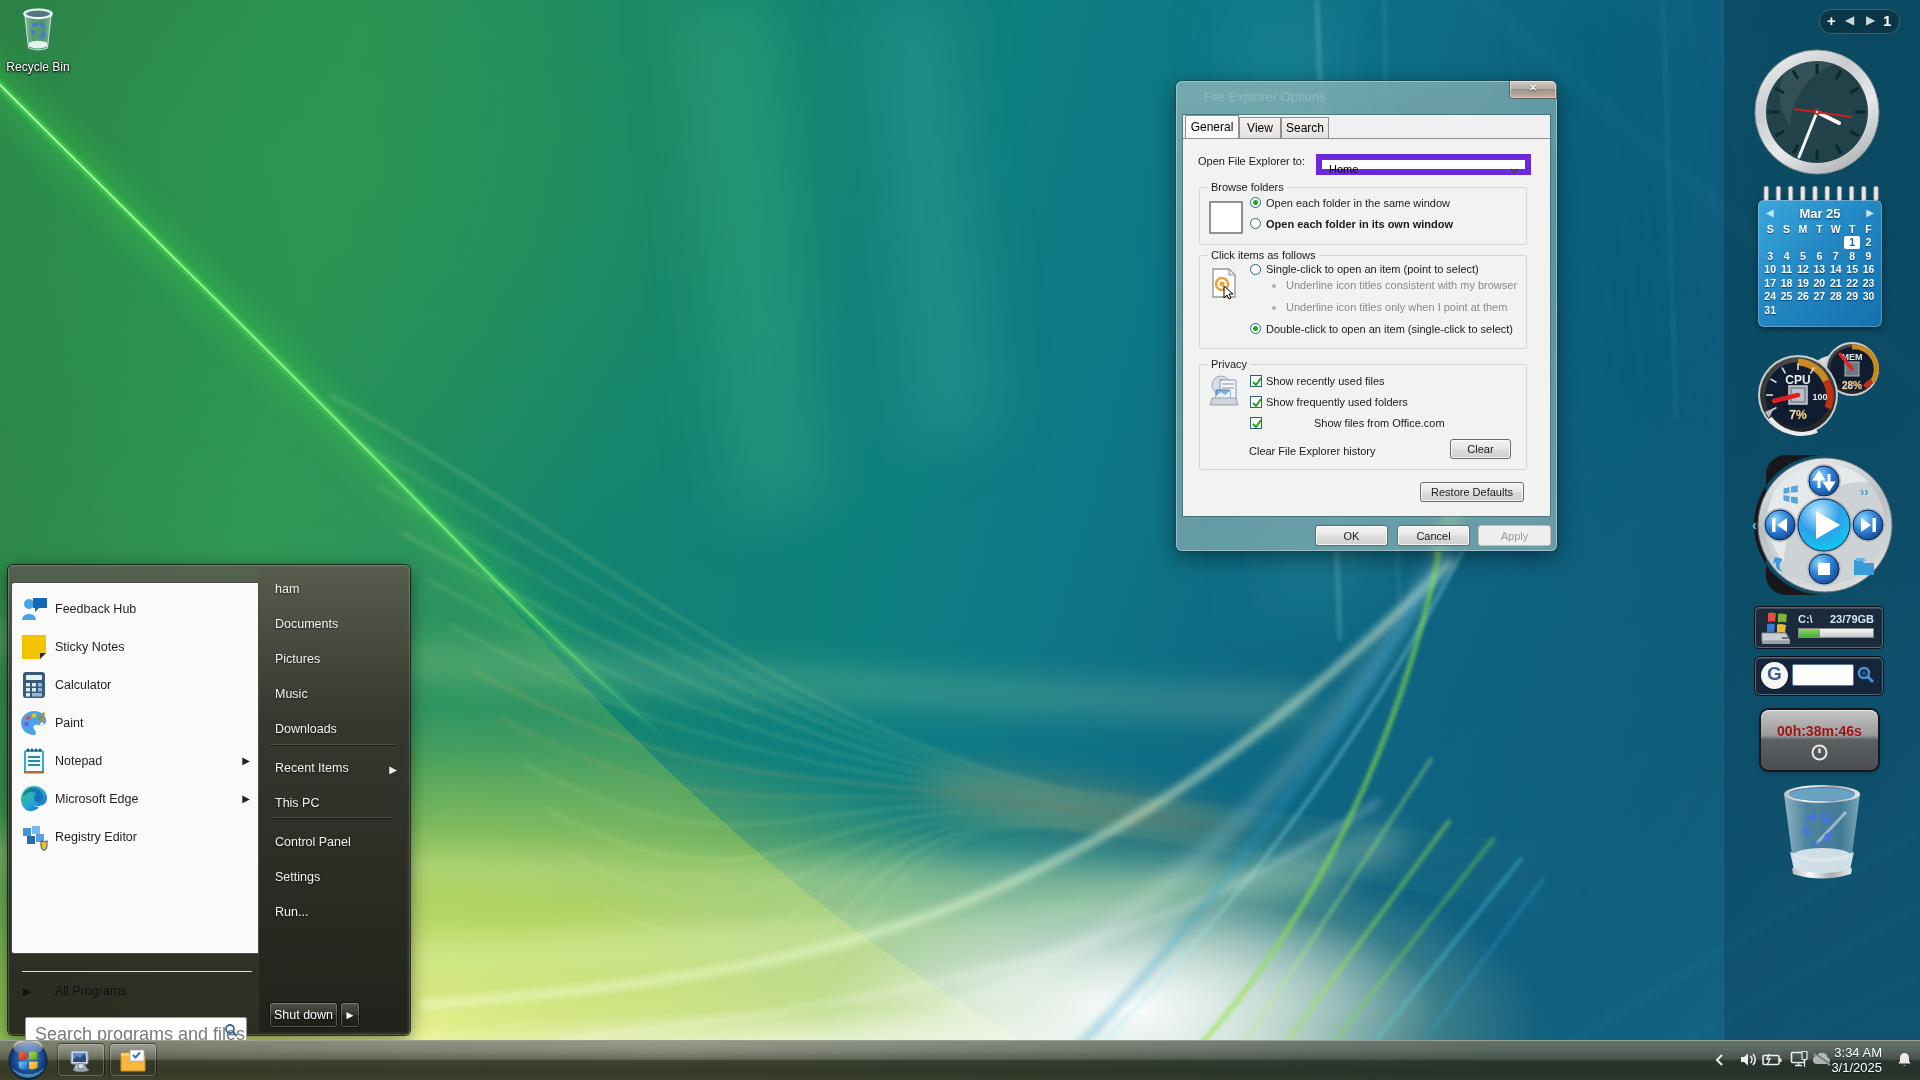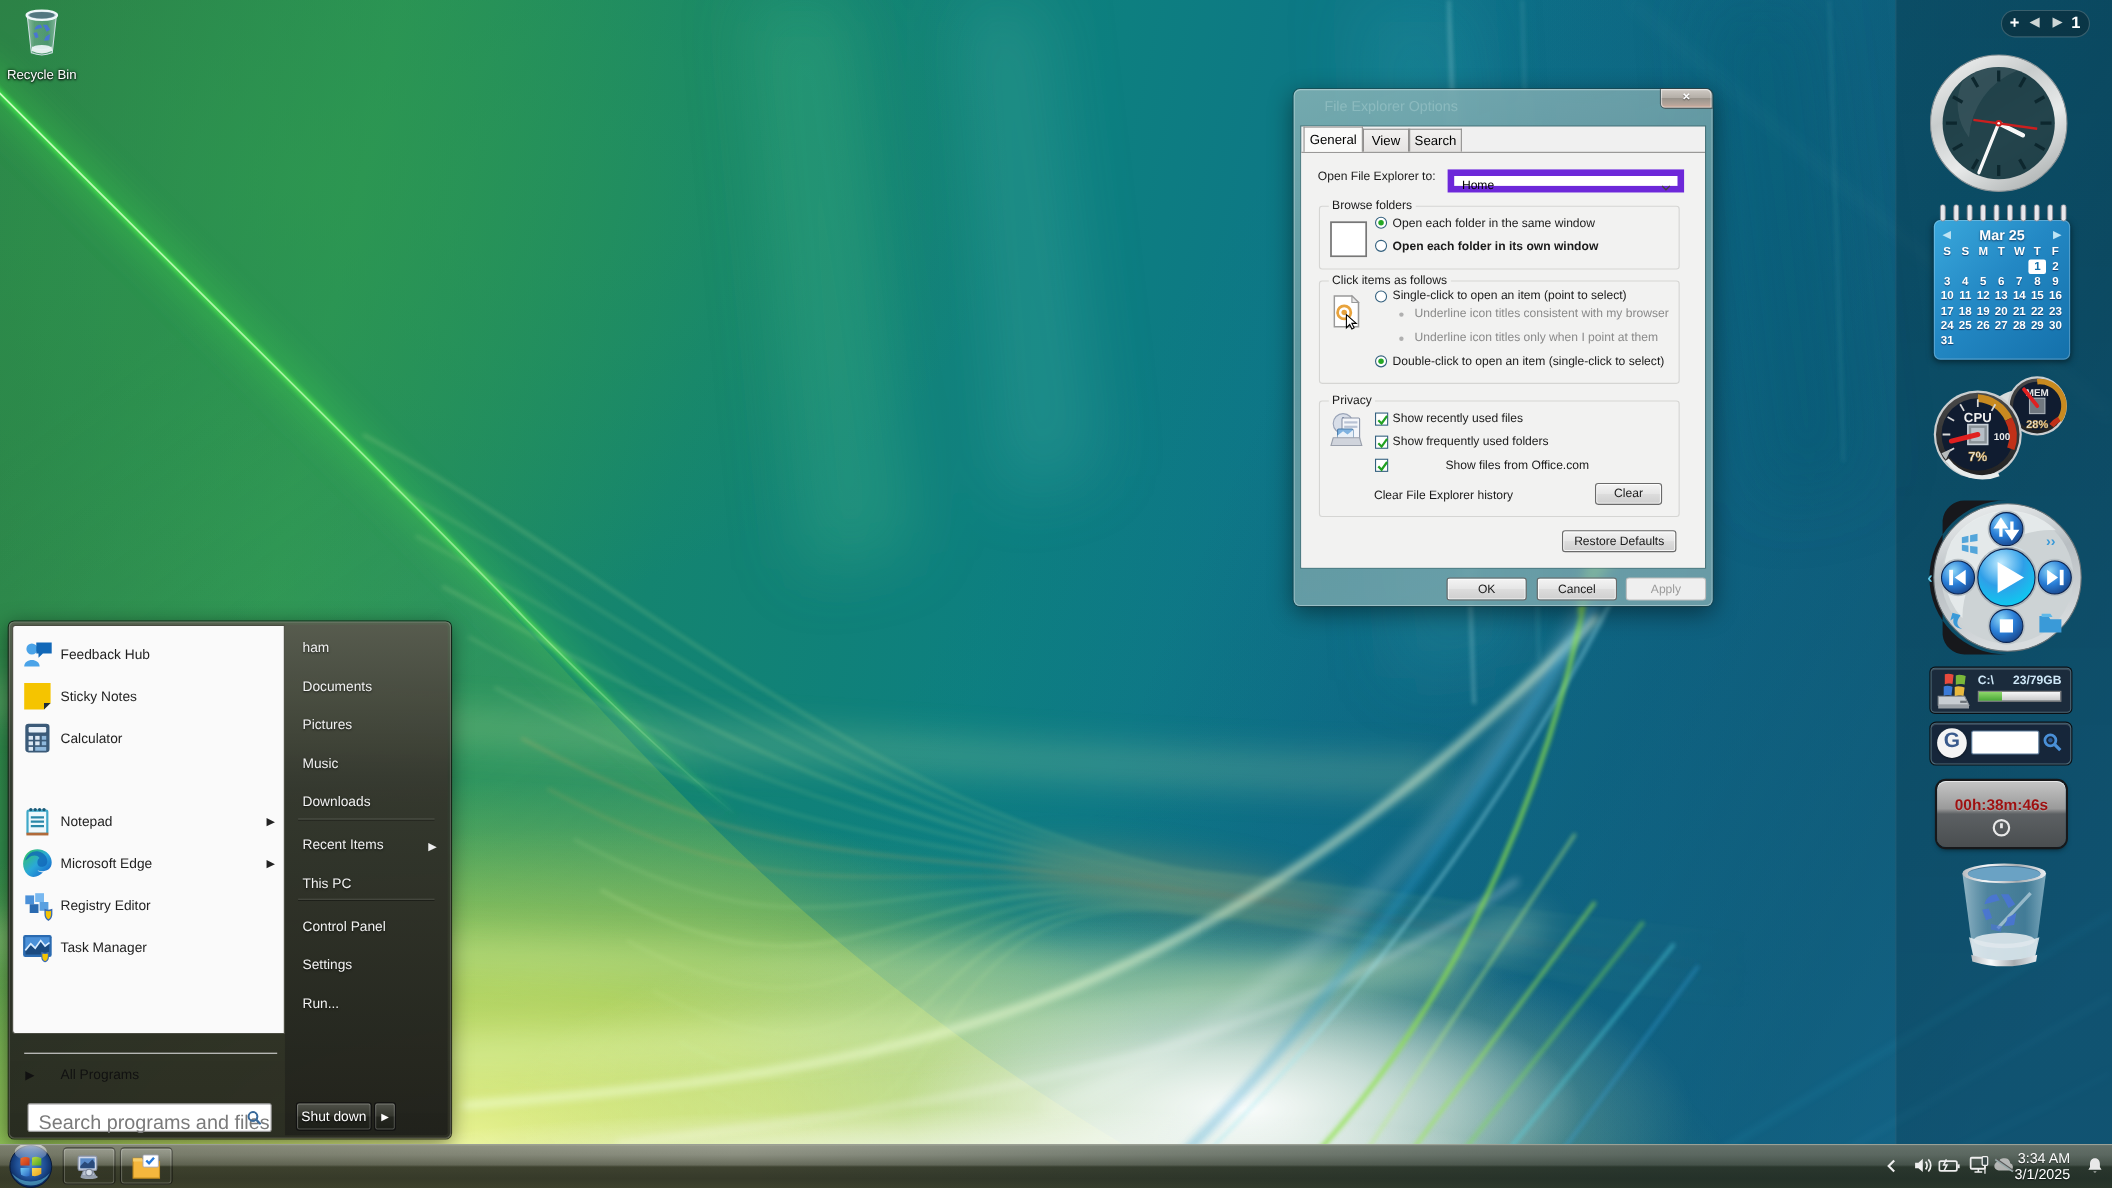--- a/index.html
+++ b/index.html
@@ -47,21 +47,21 @@
 .chk svg { position:absolute; left:0px; top:0px; }
 .btn { position:absolute; font-size:11px; color:#1a1a1a; text-align:center; background:linear-gradient(180deg,#f4f4f4,#e6e6e6 48%,#dcdcdc 52%,#cfcfcf); border:1px solid #6a6a6a; border-radius:3px; box-shadow:inset 0 0 0 1px rgba(255,255,255,0.8); }
 .btn.dis { color:#9a9a9a; background:#efefef; border-color:#bdbdbd; box-shadow:none; }
 #combo { position:absolute; left:133px; top:15px; width:215px; height:21px; background:#fff; border:6px solid #6d28d9; font-size:11px; }
 #combo .val { position:absolute; left:7px; top:3px; }
 
 
 #sm { position:absolute; left:8px; top:565px; width:402px; height:470px; border-radius:5px;
   background:linear-gradient(180deg, rgba(90,95,80,0.92), rgba(50,52,44,0.92) 30%, rgba(35,36,30,0.95));
   box-shadow:0 0 0 1px rgba(15,16,12,0.8), 0 4px 18px rgba(0,0,0,0.5), inset 0 0 0 1px rgba(255,255,255,0.18); }
-#sm-left { position:absolute; left:3px; top:3px; width:248px; height:372px; background:#fafafa; border:1px solid #4a4c42; border-radius:3px 0 0 3px;padding-left:16px; }
+#sm-left { position:absolute; left:3px; top:17px; width:248px; height:372px; background:#fafafa; border:1px solid #4a4c42; border-radius:3px 0 0 3px;padding-left:16px; }
 .smitem { position:absolute; left:0; width:246px; height:38px; }
 .smitem .ic { position:absolute; left:7px; top:4px; width:30px; height:30px; }
 .smitem .tx { position:absolute; left:43px; top:12px; font-size:12.5px; color:#1f1f1f; }
 .smitem .arr { position:absolute; right:8px; top:13px; font-size:10px; color:#222; }
 #sm-sep { position:absolute; left:10px; top:388px; width:230px; height:1px; background:#d8d8d8; }
 #allprog { position:absolute; left:0; top:396px; width:246px; height:26px; }
 #allprog .arr { position:absolute; left:11px; top:6px; font-size:11px; color:#111; }
 #allprog .tx { position:absolute; left:43px; top:5px; font-size:12.5px; color:#111; }
 #smsearch { position:absolute; left:13px; top:434px; width:222px; height:26px; background:#fff; border:1px solid #9a9a9a; border-radius:2px; }
 #smsearch .ph { position:absolute; left:9px; top:6px; font-size:18px; color:#7a7a7a; }
@@ -721,20 +721,32 @@
                 <rect x="19" y="13" width="4" height="3.5" fill="#8fb8dc"></rect>
                 <rect x="7" y="18" width="4" height="3.5"></rect>
                 <rect x="13" y="18" width="4" height="3.5"></rect>
                 <rect x="19" y="18" width="4" height="3.5" fill="#8fb8dc"></rect>
                 <rect x="7" y="23" width="4" height="3.5"></rect>
                 <rect x="13" y="23" width="10" height="3.5" fill="#8fb8dc"></rect>
               </g>
             </svg></div>
           <span class="tx">Calculator</span>
         </div>
+  <div class="smitem" style="top:121px;">
+          <div class="ic"><svg viewBox="0 0 30 30">
+              <path d="M15,3 C8,3 2,8 2,15 C2,22 8,27 15,27 C18,27 17,23 15,21 C13,18 16,16 20,17 C25,18 28,15 27,11 C26,6 21,3 15,3 Z" fill="#4aa3e8"></path>
+              <circle cx="9" cy="10" r="2.2" fill="#e84a3d"></circle>
+              <circle cx="15" cy="7.5" r="2.2" fill="#f5c400"></circle>
+              <circle cx="21" cy="10" r="2.2" fill="#42b34a"></circle>
+              <circle cx="7.5" cy="16" r="2.2" fill="#8a4ae8"></circle>
+              <path d="M20,14 L24,4 L26,5 L23,15 Z" fill="#c87d3a"></path>
+              <path d="M22,14 l3,1 -1.5,4 -3,-1 z" fill="#e8e8e8"></path>
+            </svg></div>
+          <span class="tx">Paint</span>
+        </div>
   <div class="smitem" style="top:159px;">
           <div class="ic"><svg viewBox="0 0 30 30">
               <rect x="5" y="4" width="20" height="23" rx="2" fill="#3fa8c8"></rect>
               <rect x="7" y="6" width="16" height="19" fill="#eef8fc"></rect>
               <g stroke="#2a88a8" stroke-width="2">
                 <line x1="9" y1="11" x2="21" y2="11"></line>
                 <line x1="9" y1="15" x2="21" y2="15"></line>
                 <line x1="9" y1="19" x2="21" y2="19"></line>
               </g>
               <g fill="#1a5a78">
@@ -768,30 +780,20 @@
               <g>
                 <rect x="4" y="6" width="8" height="8" fill="#4a90d8"></rect>
                 <rect x="13" y="4" width="8" height="8" fill="#78b8f0"></rect>
                 <rect x="8" y="14" width="8" height="8" fill="#2a6ab0"></rect>
                 <rect x="17" y="12" width="8" height="8" fill="#5aa0e0"></rect>
               </g>
               <path d="M22,19 c2,1 4,1 6,0 v4 c0,3 -2,5 -3,5.5 c-1,-0.5 -3,-2.5 -3,-5.5 Z" fill="#f5c400" stroke="#3a6ab0" stroke-width="1.2"></path>
             </svg></div>
           <span class="tx">Registry Editor</span>
         </div>
-  <div class="smitem" style="top:273px;">
-          <div class="ic"><svg viewBox="0 0 30 30">
-              <rect x="2" y="4" width="26" height="20" rx="2" fill="#2a6ab0"></rect>
-              <rect x="4" y="6" width="22" height="16" fill="#4a90d8"></rect>
-              <path d="M4,18 L9,12 L13,16 L18,9 L22,14 L26,11 L26,22 L4,22 Z" fill="#1a4a80"></path>
-              <path d="M4,18 L9,12 L13,16 L18,9 L22,14 L26,11" stroke="#d8ecff" stroke-width="1.5" fill="none"></path>
-              <path d="M19,20 c2,1 4,1 6,0 v3.5 c0,2.5 -1.7,4.3 -3,4.8 c-1.3,-0.5 -3,-2.3 -3,-4.8 Z" fill="#f5c400" stroke="#3a6ab0" stroke-width="1"></path>
-            </svg></div>
-          <span class="tx">Task Manager</span>
-        </div>
   <div id="sm-sep"></div>
   <div id="allprog">
           <span class="arr">▶</span>
           <span class="tx">All Programs</span>
         </div>
   <div id="smsearch">
           <span class="ph">Search programs and files</span>
     <svg width="15" height="15" viewBox="0 0 15 15">
             <circle cx="6" cy="6" r="4" fill="none" stroke="#3a6a9a" stroke-width="1.8"></circle>
             <line x1="9" y1="9" x2="13" y2="13" stroke="#3a6a9a" stroke-width="2"></line>

